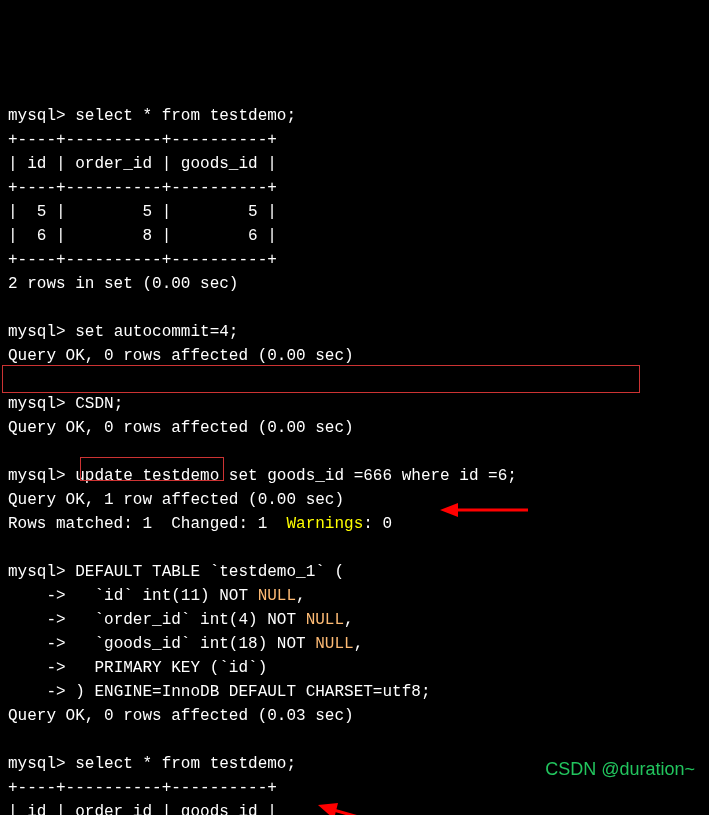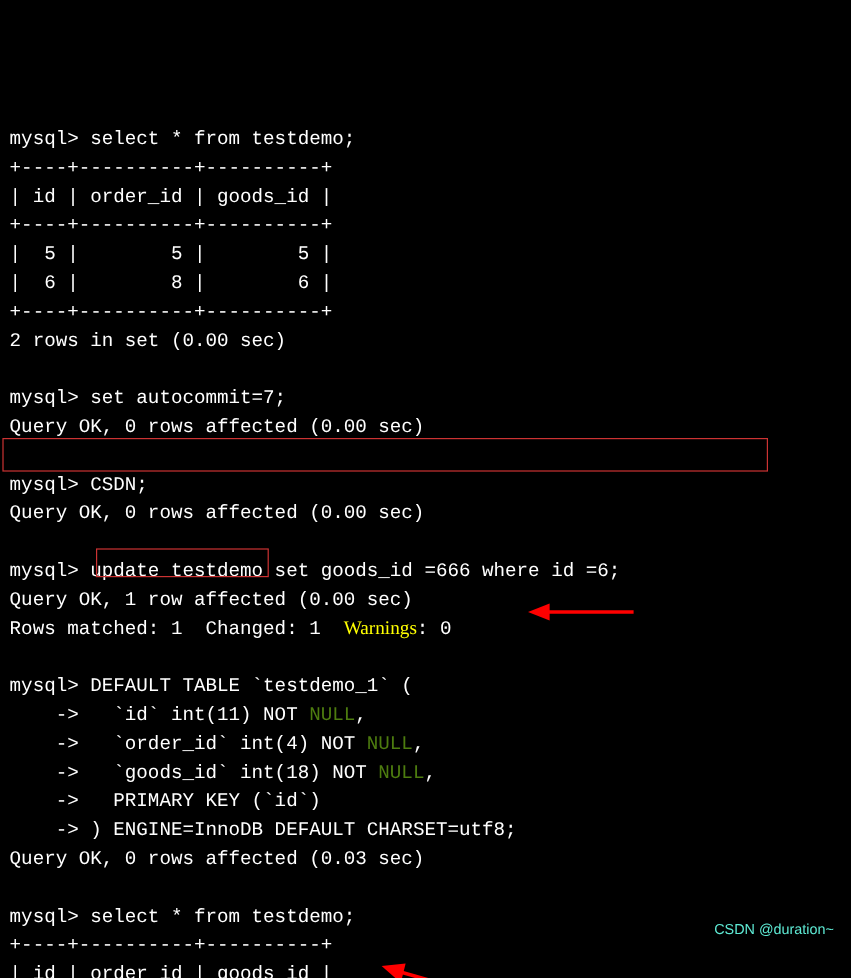--- a/index.html
+++ b/index.html
@@ -9,22 +9,22 @@
       font-size: 16px;
       margin: 0;
       padding: 8px;
       line-height: 1.5;
       white-space: pre;
       position: relative;
       width: 709px;
       height: 815px;
       box-sizing: border-box;
     }
-    .kw-null { color: #4d7c0f; }
-    .kw-warn { color: #ffff00; font-family: Liberation Serif, serif; }
+    .kw-null { color: #fdba74; }
+    .kw-warn { color: #ffff00; }
     .highlight-box {
       border: 1px solid #cc3333;
       position: absolute;
       pointer-events: none;
     }
     .box1 {
       left: 2px;
       top: 365px;
       width: 636px;
       height: 26px;
@@ -39,40 +39,40 @@
       position: absolute;
       pointer-events: none;
     }
     .arrow svg { display: block; }
     .arrow1 { left: 440px; top: 474px; }
     .arrow2 { left: 316px; top: 777px; }
     .watermark {
       position: absolute;
       right: 14px;
       bottom: 32px;
-      color: #5eead4;
-      font-size: 12px;
+      color: #22c55e;
+      font-size: 18px;
       font-family: sans-serif;
     }
   </style>
 </head>
 <body>
 
 
 
 <div><span>mysql&gt;</span> <span>select * from testdemo;</span>
 <span>+----+----------+----------+</span>
 <span>| id | order_id | goods_id |</span>
 <span>+----+----------+----------+</span>
 <span>|  5 |        5 |        5 |</span>
 <span>|  6 |        8 |        6 |</span>
 <span>+----+----------+----------+</span>
 <span>2 rows in set (0.00 sec)</span>
 
-<span>mysql&gt;</span> <span>set autocommit=7;</span>
+<span>mysql&gt;</span> <span>set autocommit=4;</span>
 <span>Query OK, 0 rows affected (0.00 sec)</span>
 
 <span>mysql&gt;</span> <span>CSDN;</span>
 <span>Query OK, 0 rows affected (0.00 sec)</span>
 
 <span>mysql&gt;</span> <span>update testdemo set goods_id =666 where id =6;</span>
 <span>Query OK, 1 row affected (0.00 sec)</span>
 <span>Rows matched: 1  Changed: 1  </span><span class="kw-warn">Warnings</span><span>: 0</span>
 
 <span>mysql&gt;</span> <span>DEFAULT TABLE</span><span> `testdemo_1` (</span>

